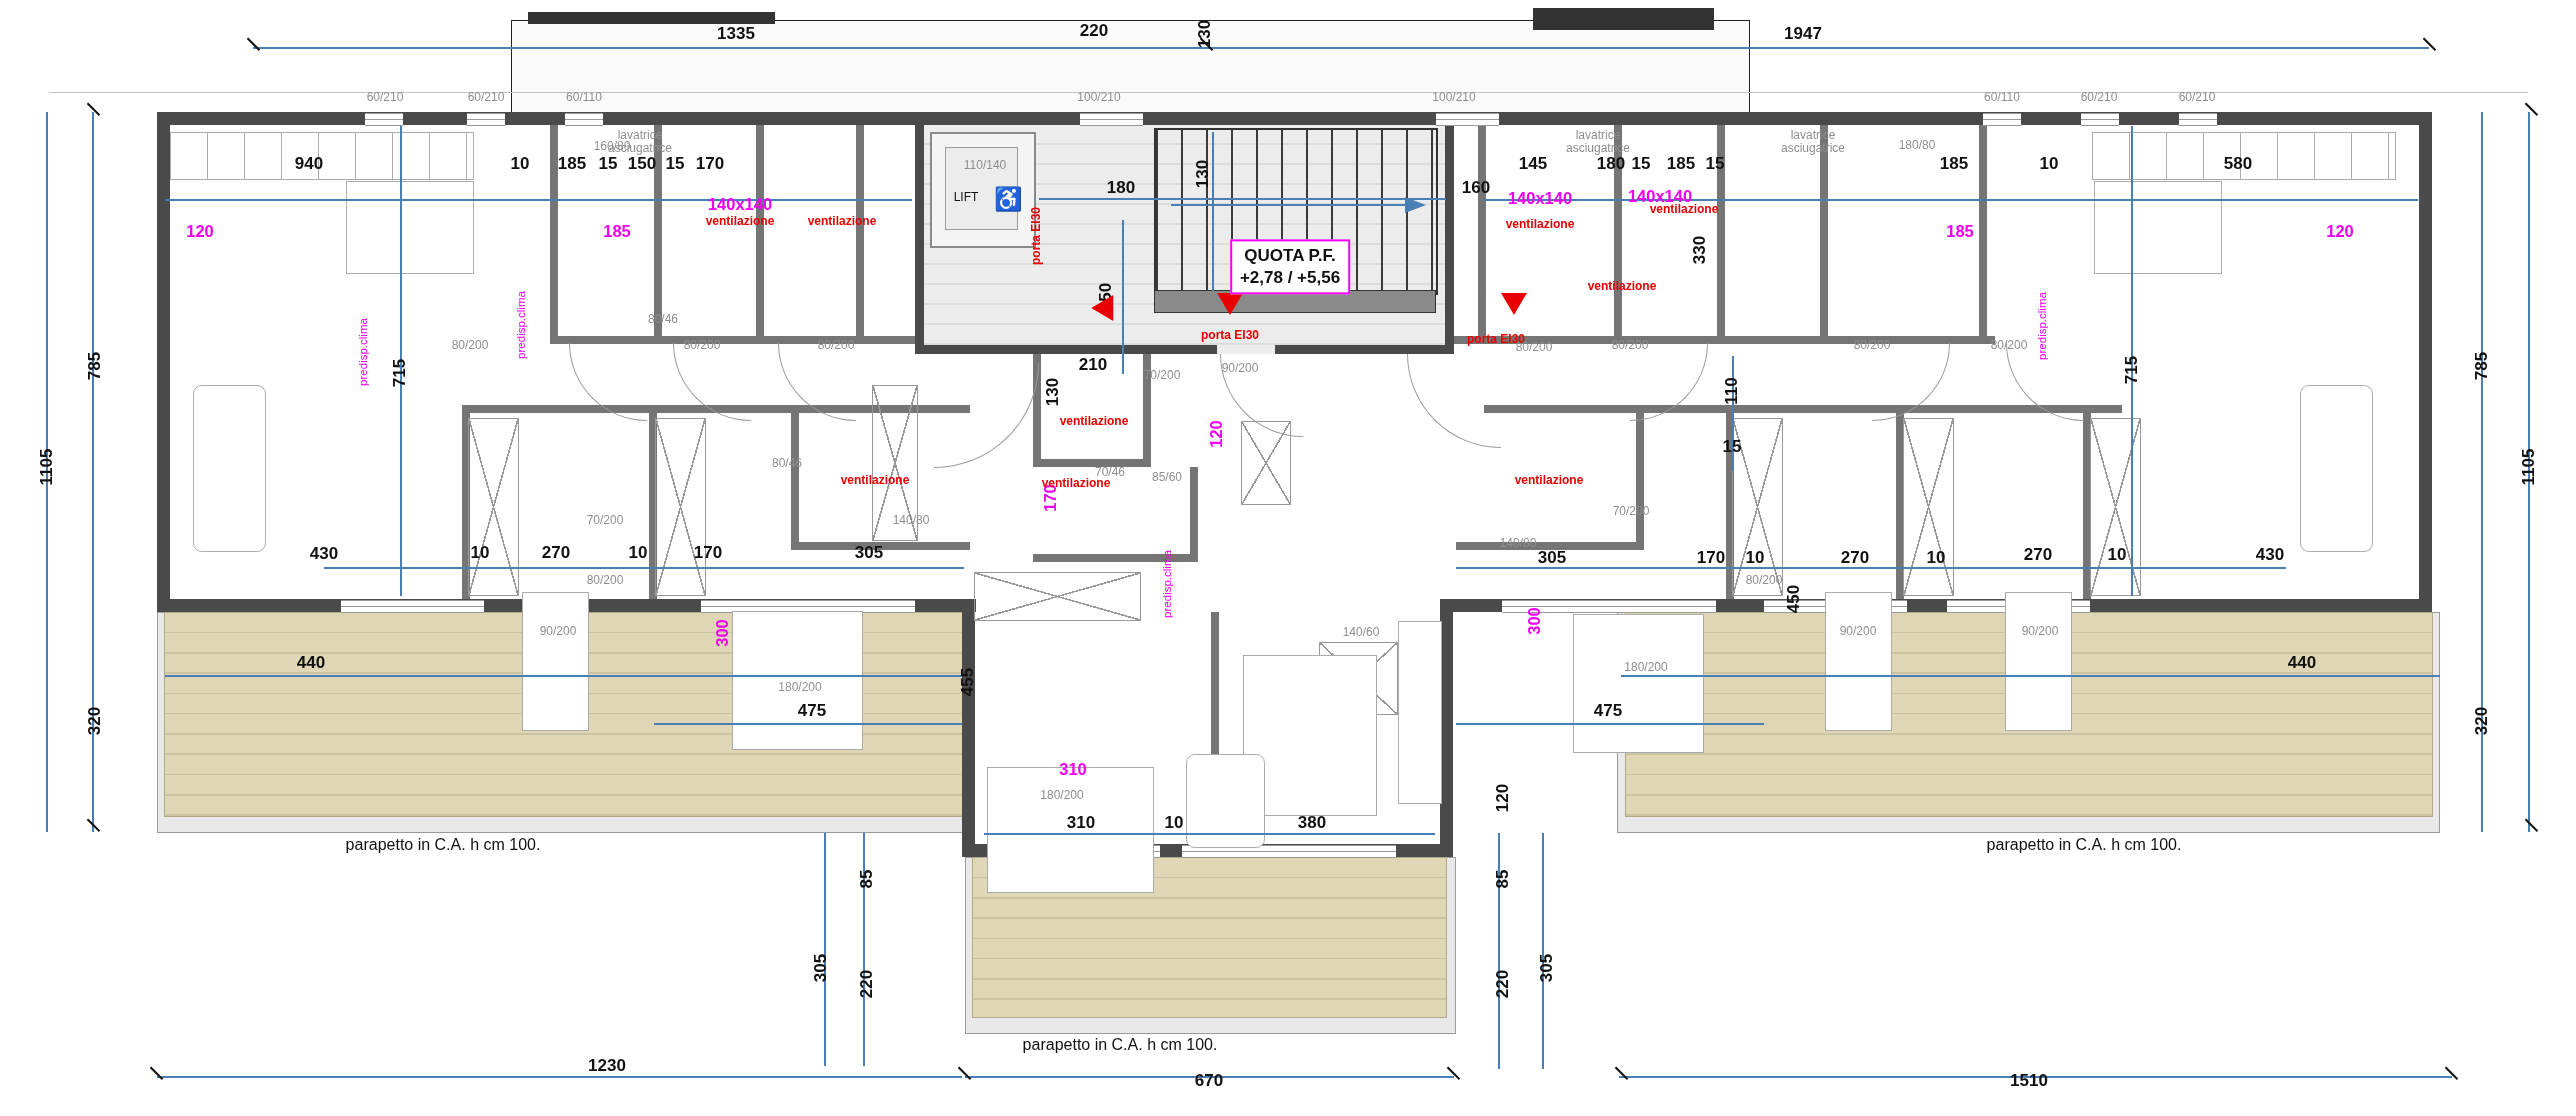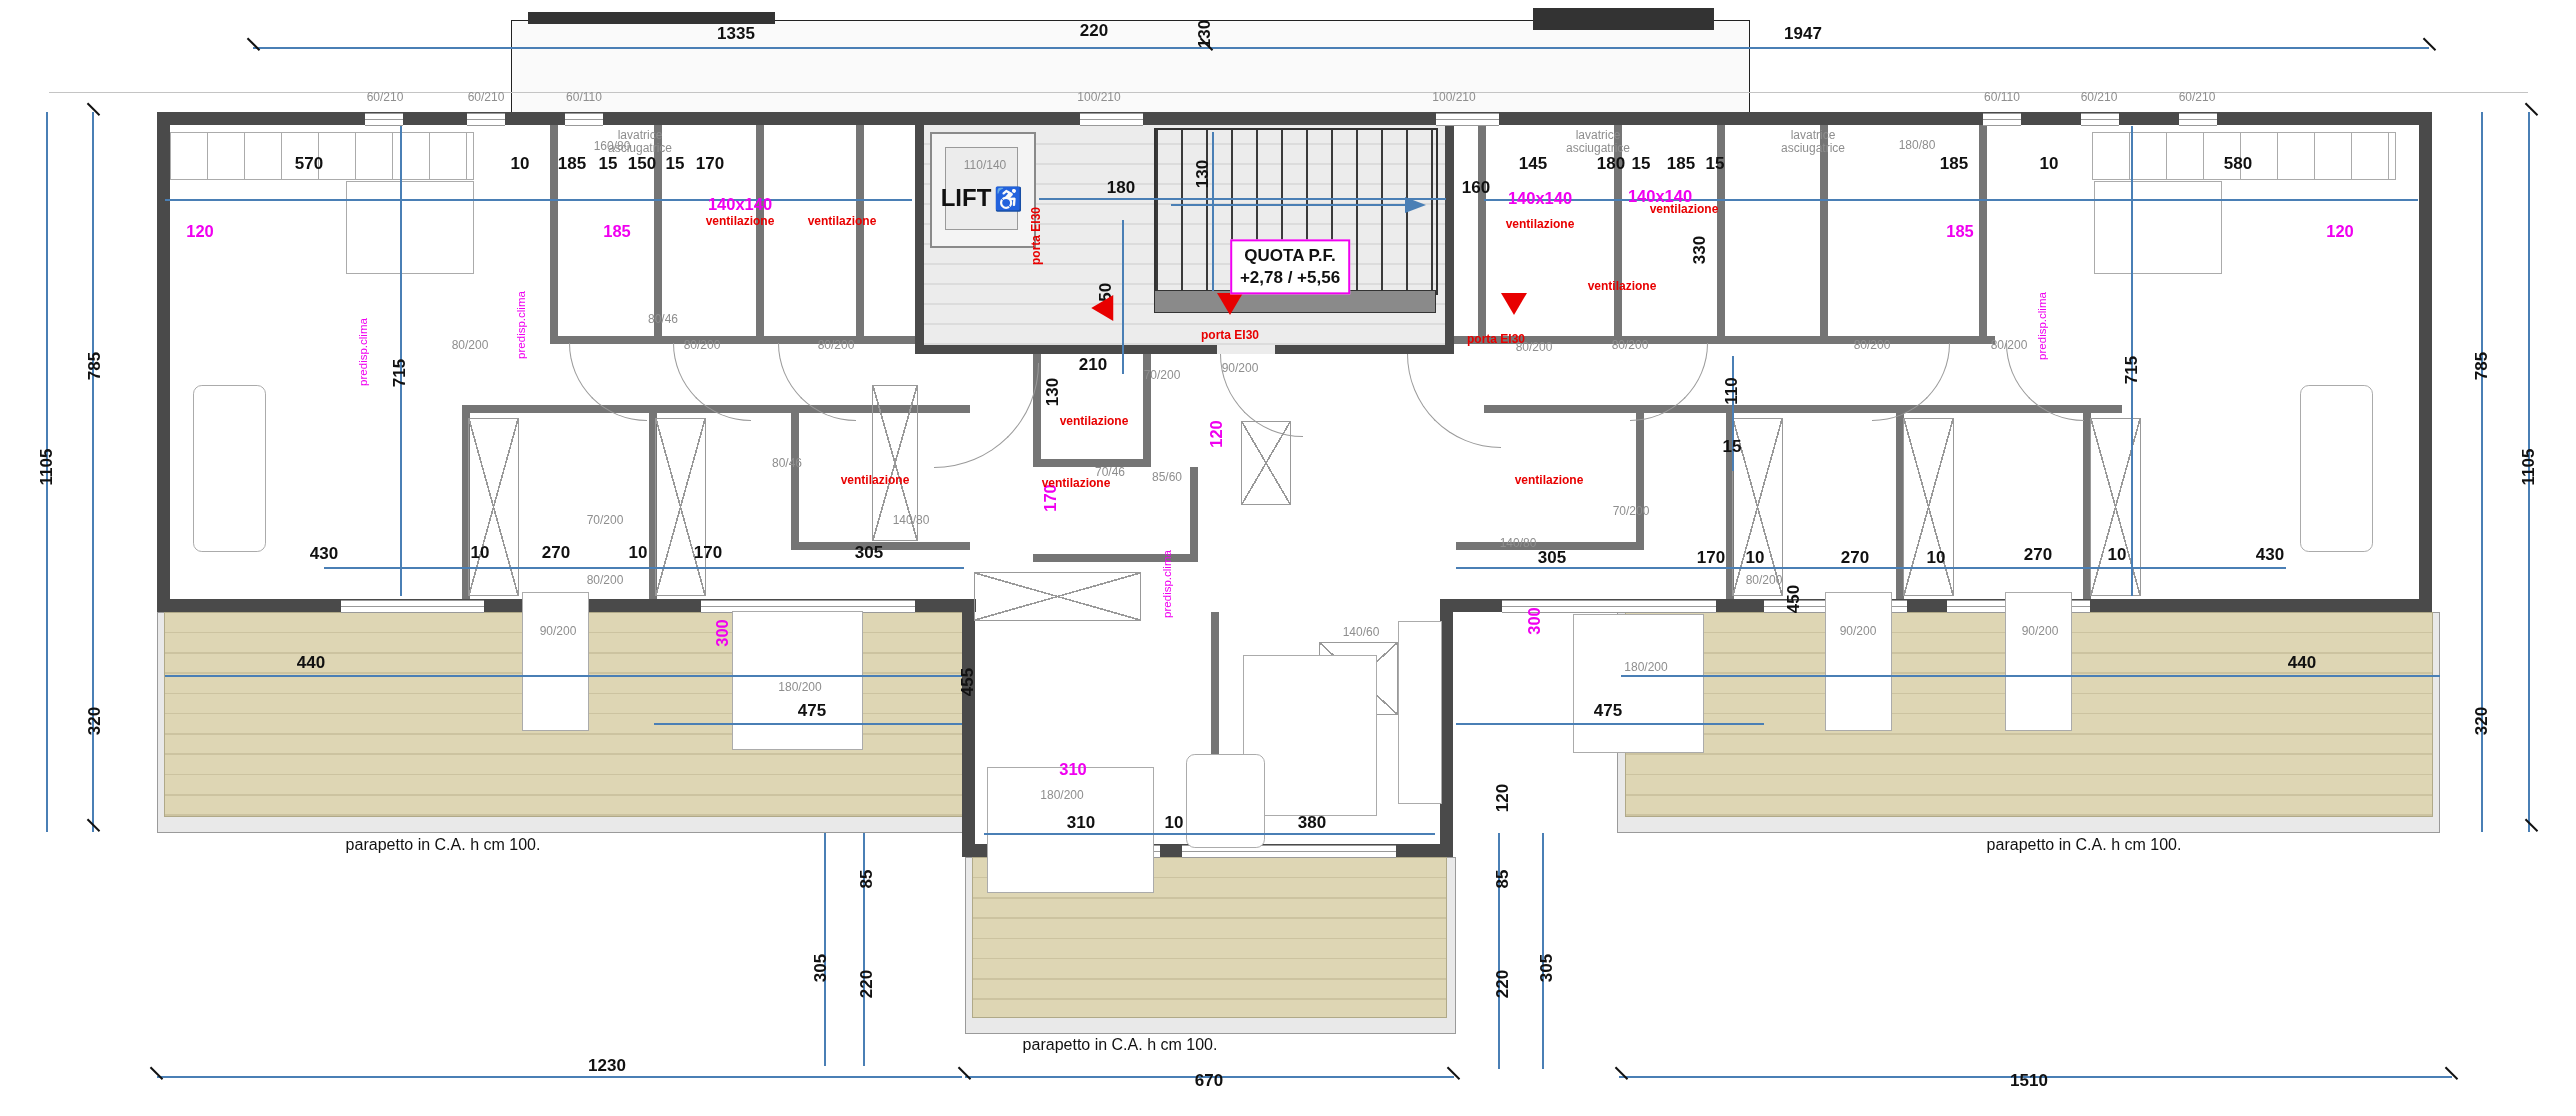--- a/index.html
+++ b/index.html
@@ -205,33 +205,33 @@
   <i class="tick" style="left:148px;top:1072px"></i>
   <i class="tick" style="left:956px;top:1072px"></i>
   <i class="tick" style="left:1445px;top:1072px"></i>
   <i class="tick" style="left:1613px;top:1072px"></i>
   <i class="tick" style="left:2443px;top:1072px"></i>
   <i class="tick" style="left:85px;top:108px"></i>
   <i class="tick" style="left:85px;top:824px"></i>
   <i class="tick" style="left:2523px;top:108px"></i>
   <i class="tick" style="left:2523px;top:824px"></i>
 
-  <div class="lbl room" style="left:966px;top:198px;font-weight:700;font-size:24px">LIFT</div>
+  <div class="lbl room" style="left:966px;top:198px;font-weight:400;font-size:12px">LIFT</div>
   <div class="lbl" style="left:1009px;top:200px;font-size:23px">♿</div>
   <div class="quota" style="left:1290px;top:267px">
     <div>QUOTA P.F.</div>
     <div>+2,78 / +5,56</div>
   </div>
 
   <div id="labels">
       <div class="lbl dim" style="left: 736px; top: 34px;">1335</div>
       <div class="lbl dim" style="left: 1094px; top: 31px;">220</div>
       <div class="lbl dim v" style="left: 1205px; top: 34px;">130</div>
       <div class="lbl dim" style="left: 1803px; top: 34px;">1947</div>
-      <div class="lbl dim" style="left: 309px; top: 164px;">570</div>
+      <div class="lbl dim" style="left: 309px; top: 164px;">940</div>
       <div class="lbl dim" style="left: 520px; top: 164px;">10</div>
       <div class="lbl dim" style="left: 572px; top: 164px;">185</div>
       <div class="lbl dim" style="left: 608px; top: 164px;">15</div>
       <div class="lbl dim" style="left: 642px; top: 164px;">150</div>
       <div class="lbl dim" style="left: 675px; top: 164px;">15</div>
       <div class="lbl dim" style="left: 710px; top: 164px;">170</div>
       <div class="lbl dim" style="left: 1121px; top: 188px;">180</div>
       <div class="lbl dim v" style="left: 1203px; top: 174px;">130</div>
       <div class="lbl dim" style="left: 1476px; top: 188px;">160</div>
       <div class="lbl dim" style="left: 1533px; top: 164px;">145</div>

